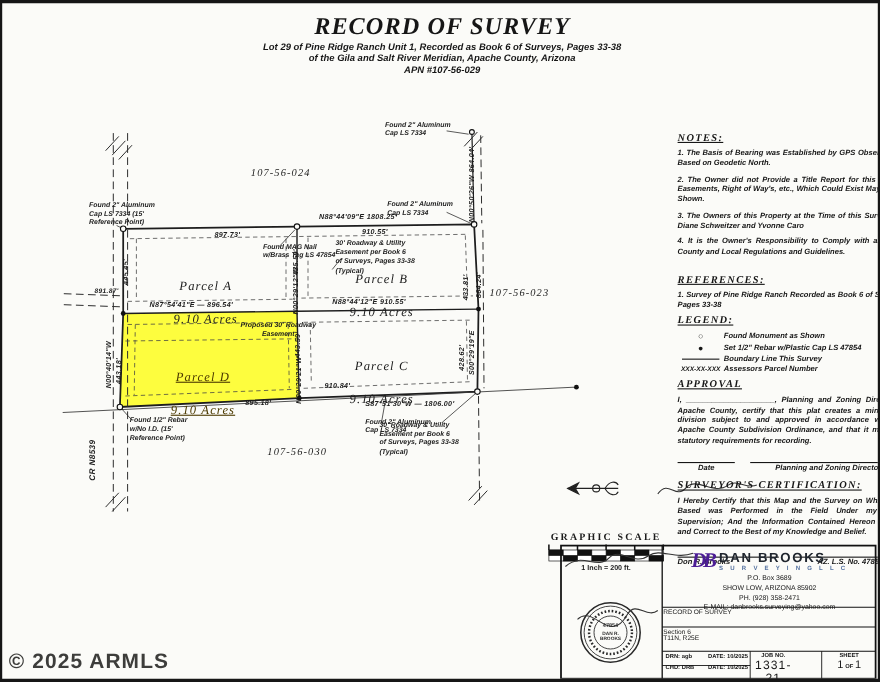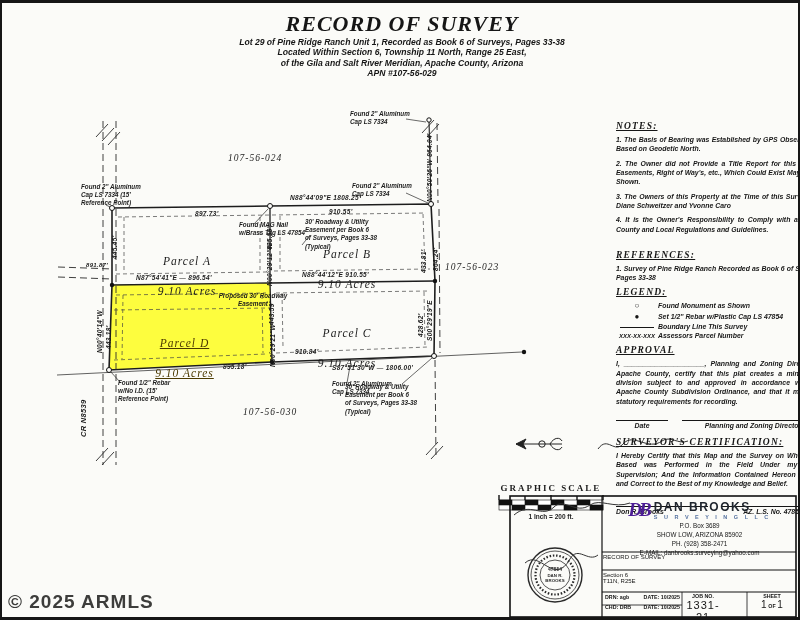--- a/index.html
+++ b/index.html
@@ -166,21 +166,20 @@
     <g stroke="#333" stroke-width="1" fill="none">
       <path d="M512,512 C528,498 540,516 552,504 C562,494 574,512 588,502 C598,495 612,506 628,500"></path>
       <path d="M523,560 C538,546 552,584 568,556 C576,542 586,560 596,552"></path>
       <path d="M596,446 C606,432 612,452 622,440 C632,430 646,448 660,438 C668,432 676,442 686,438"></path>
     </g>
   </svg>
 
   <div class="abs hdr">
     <div class="t">RECORD OF SURVEY</div>
     <div class="s">Lot 29 of Pine Ridge Ranch Unit 1, Recorded as Book 6 of Surveys, Pages 33-38</div>
-    <div class="s">Located Within Section 6, Township 11 North, Range 25 East,</div>
     <div class="s">of the Gila and Salt River Meridian, Apache County, Arizona</div>
     <div class="s">APN #107-56-029</div>
   </div>
 
   <div class="abs panel">
     <div class="ph">NOTES:</div>
     <div class="pb">1.  The Basis of Bearing was Established by GPS Observations Based on Geodetic North.</div>
     <div class="pb">2.  The Owner did not Provide a Title Report for this Survey. Easements, Right of Way's, etc., Which Could Exist May Not be Shown.</div>
     <div class="pb">3.  The Owners of this Property at the Time of this Survey are: Diane Schweitzer and Yvonne Caro</div>
     <div class="pb">4.  It is the Owner's Responsibility to Comply with all State, County and Local Regulations and Guidelines.</div>

